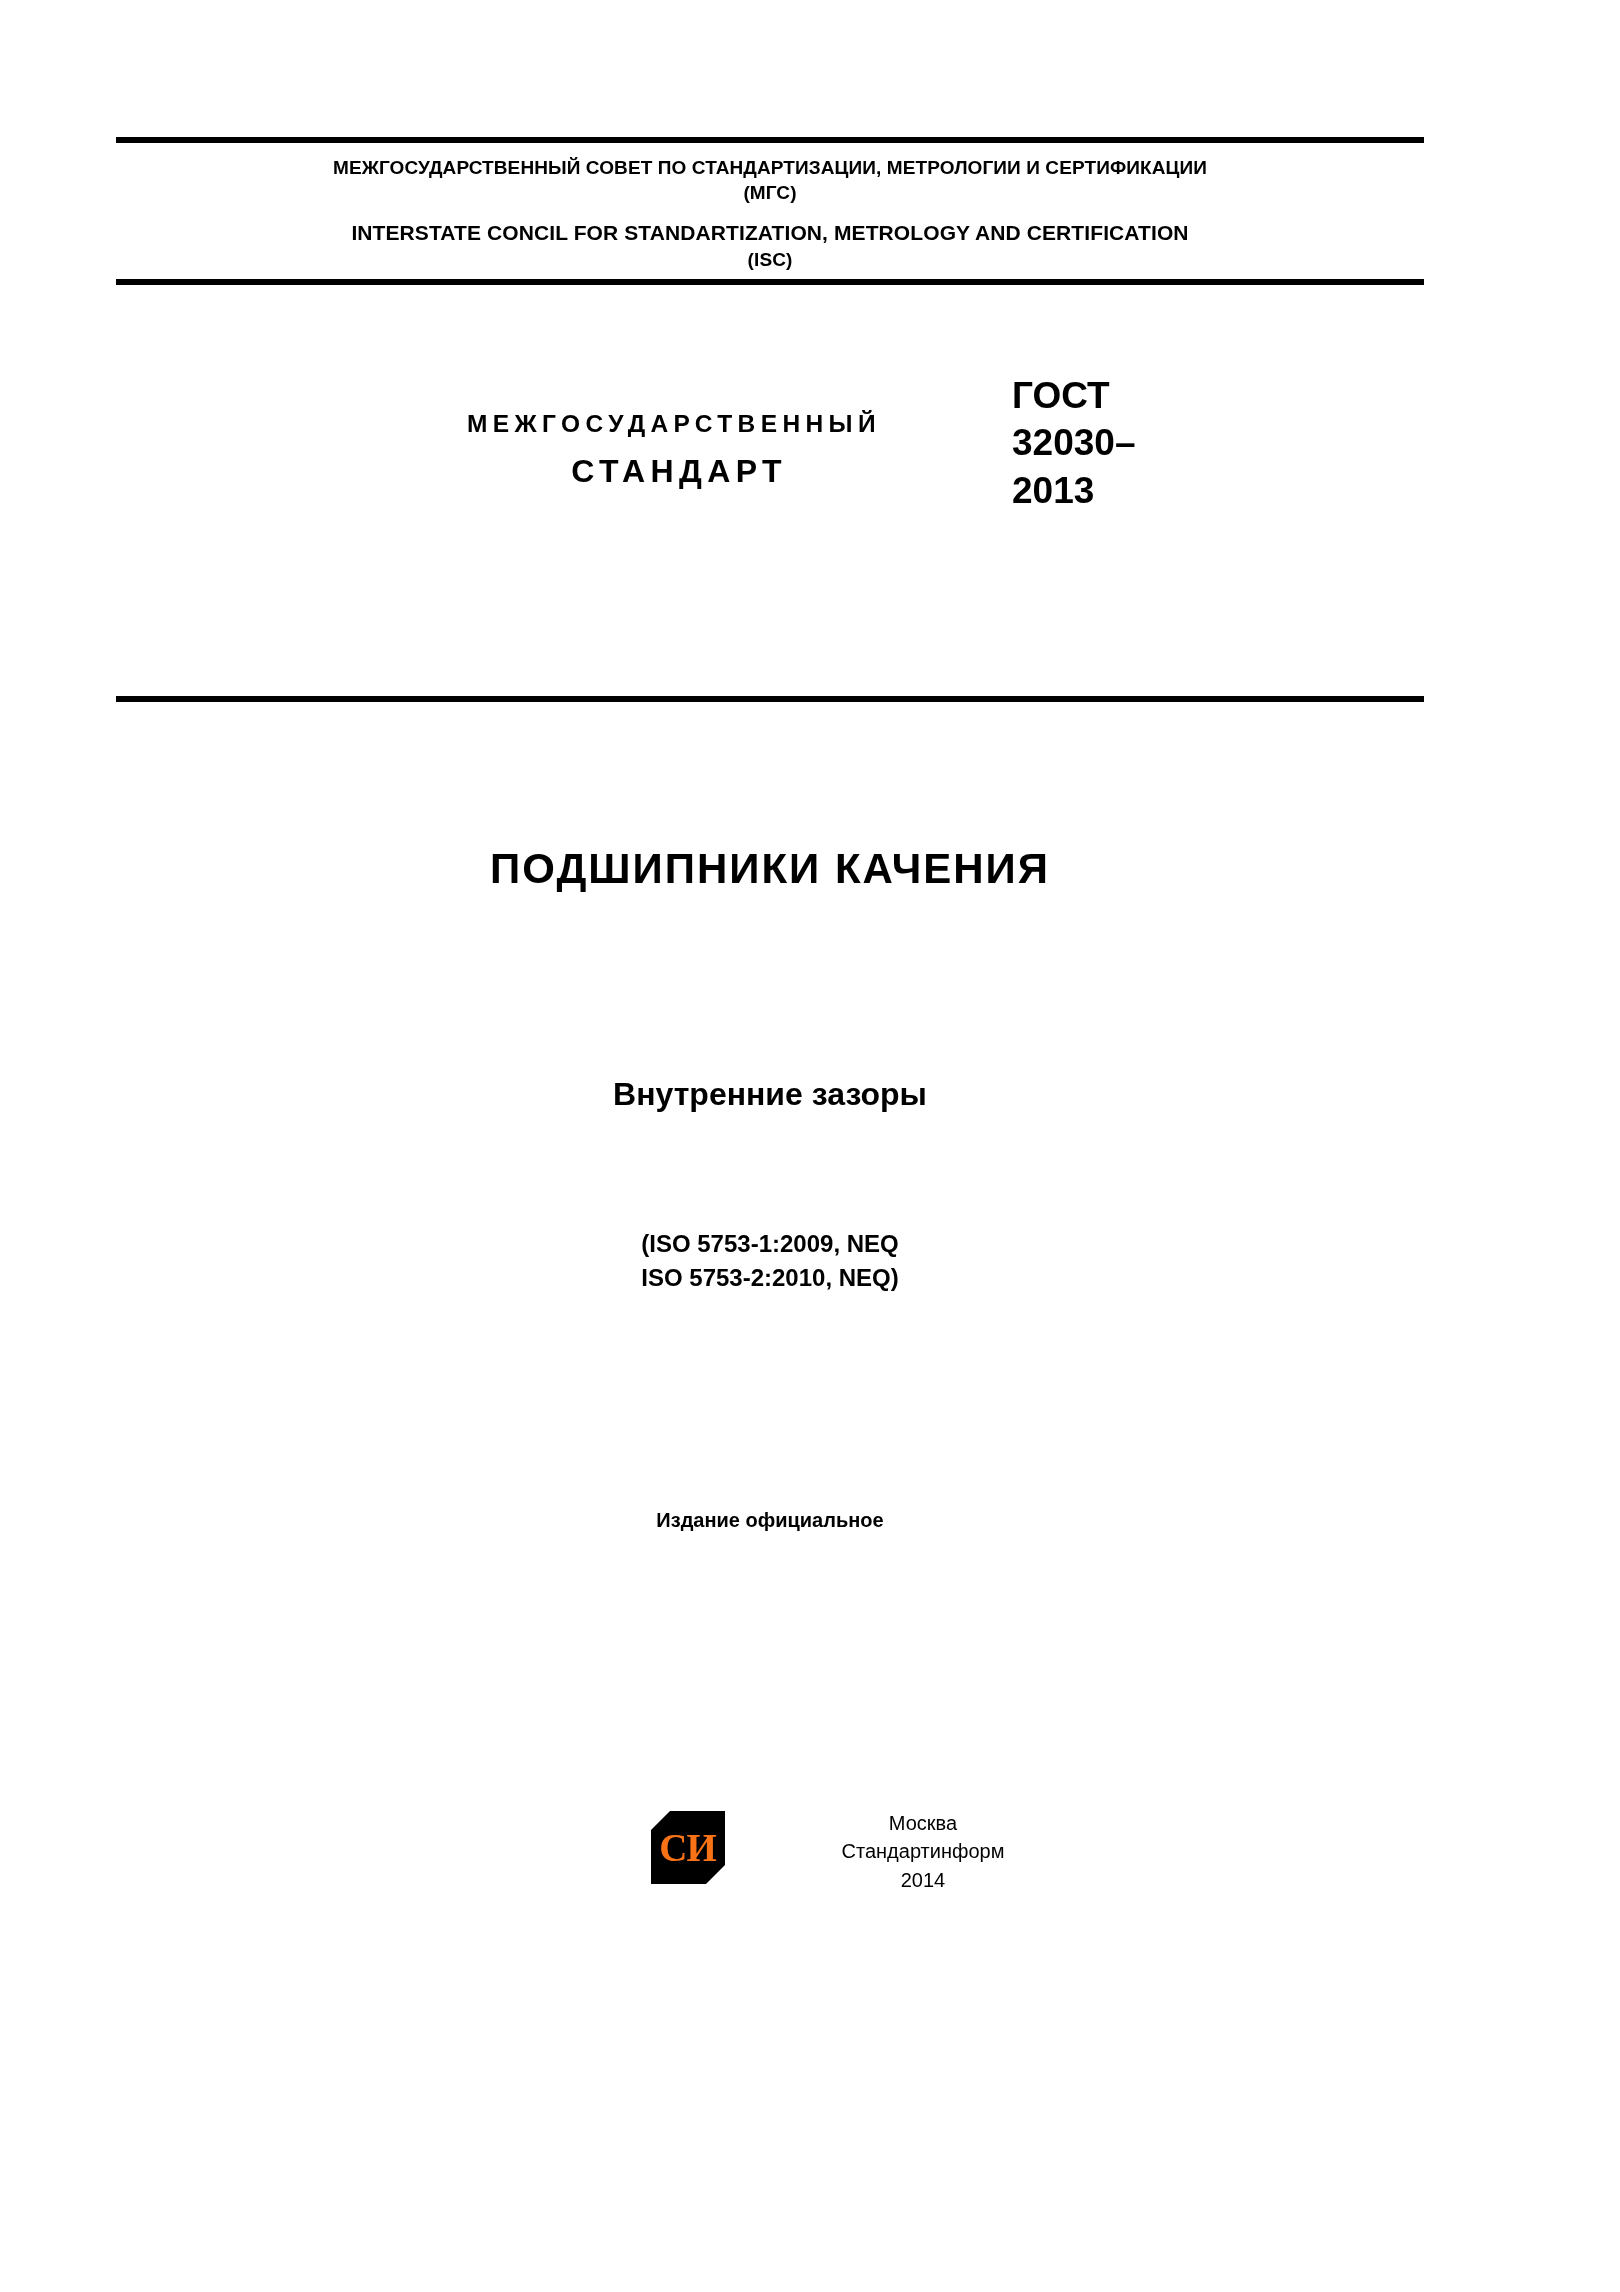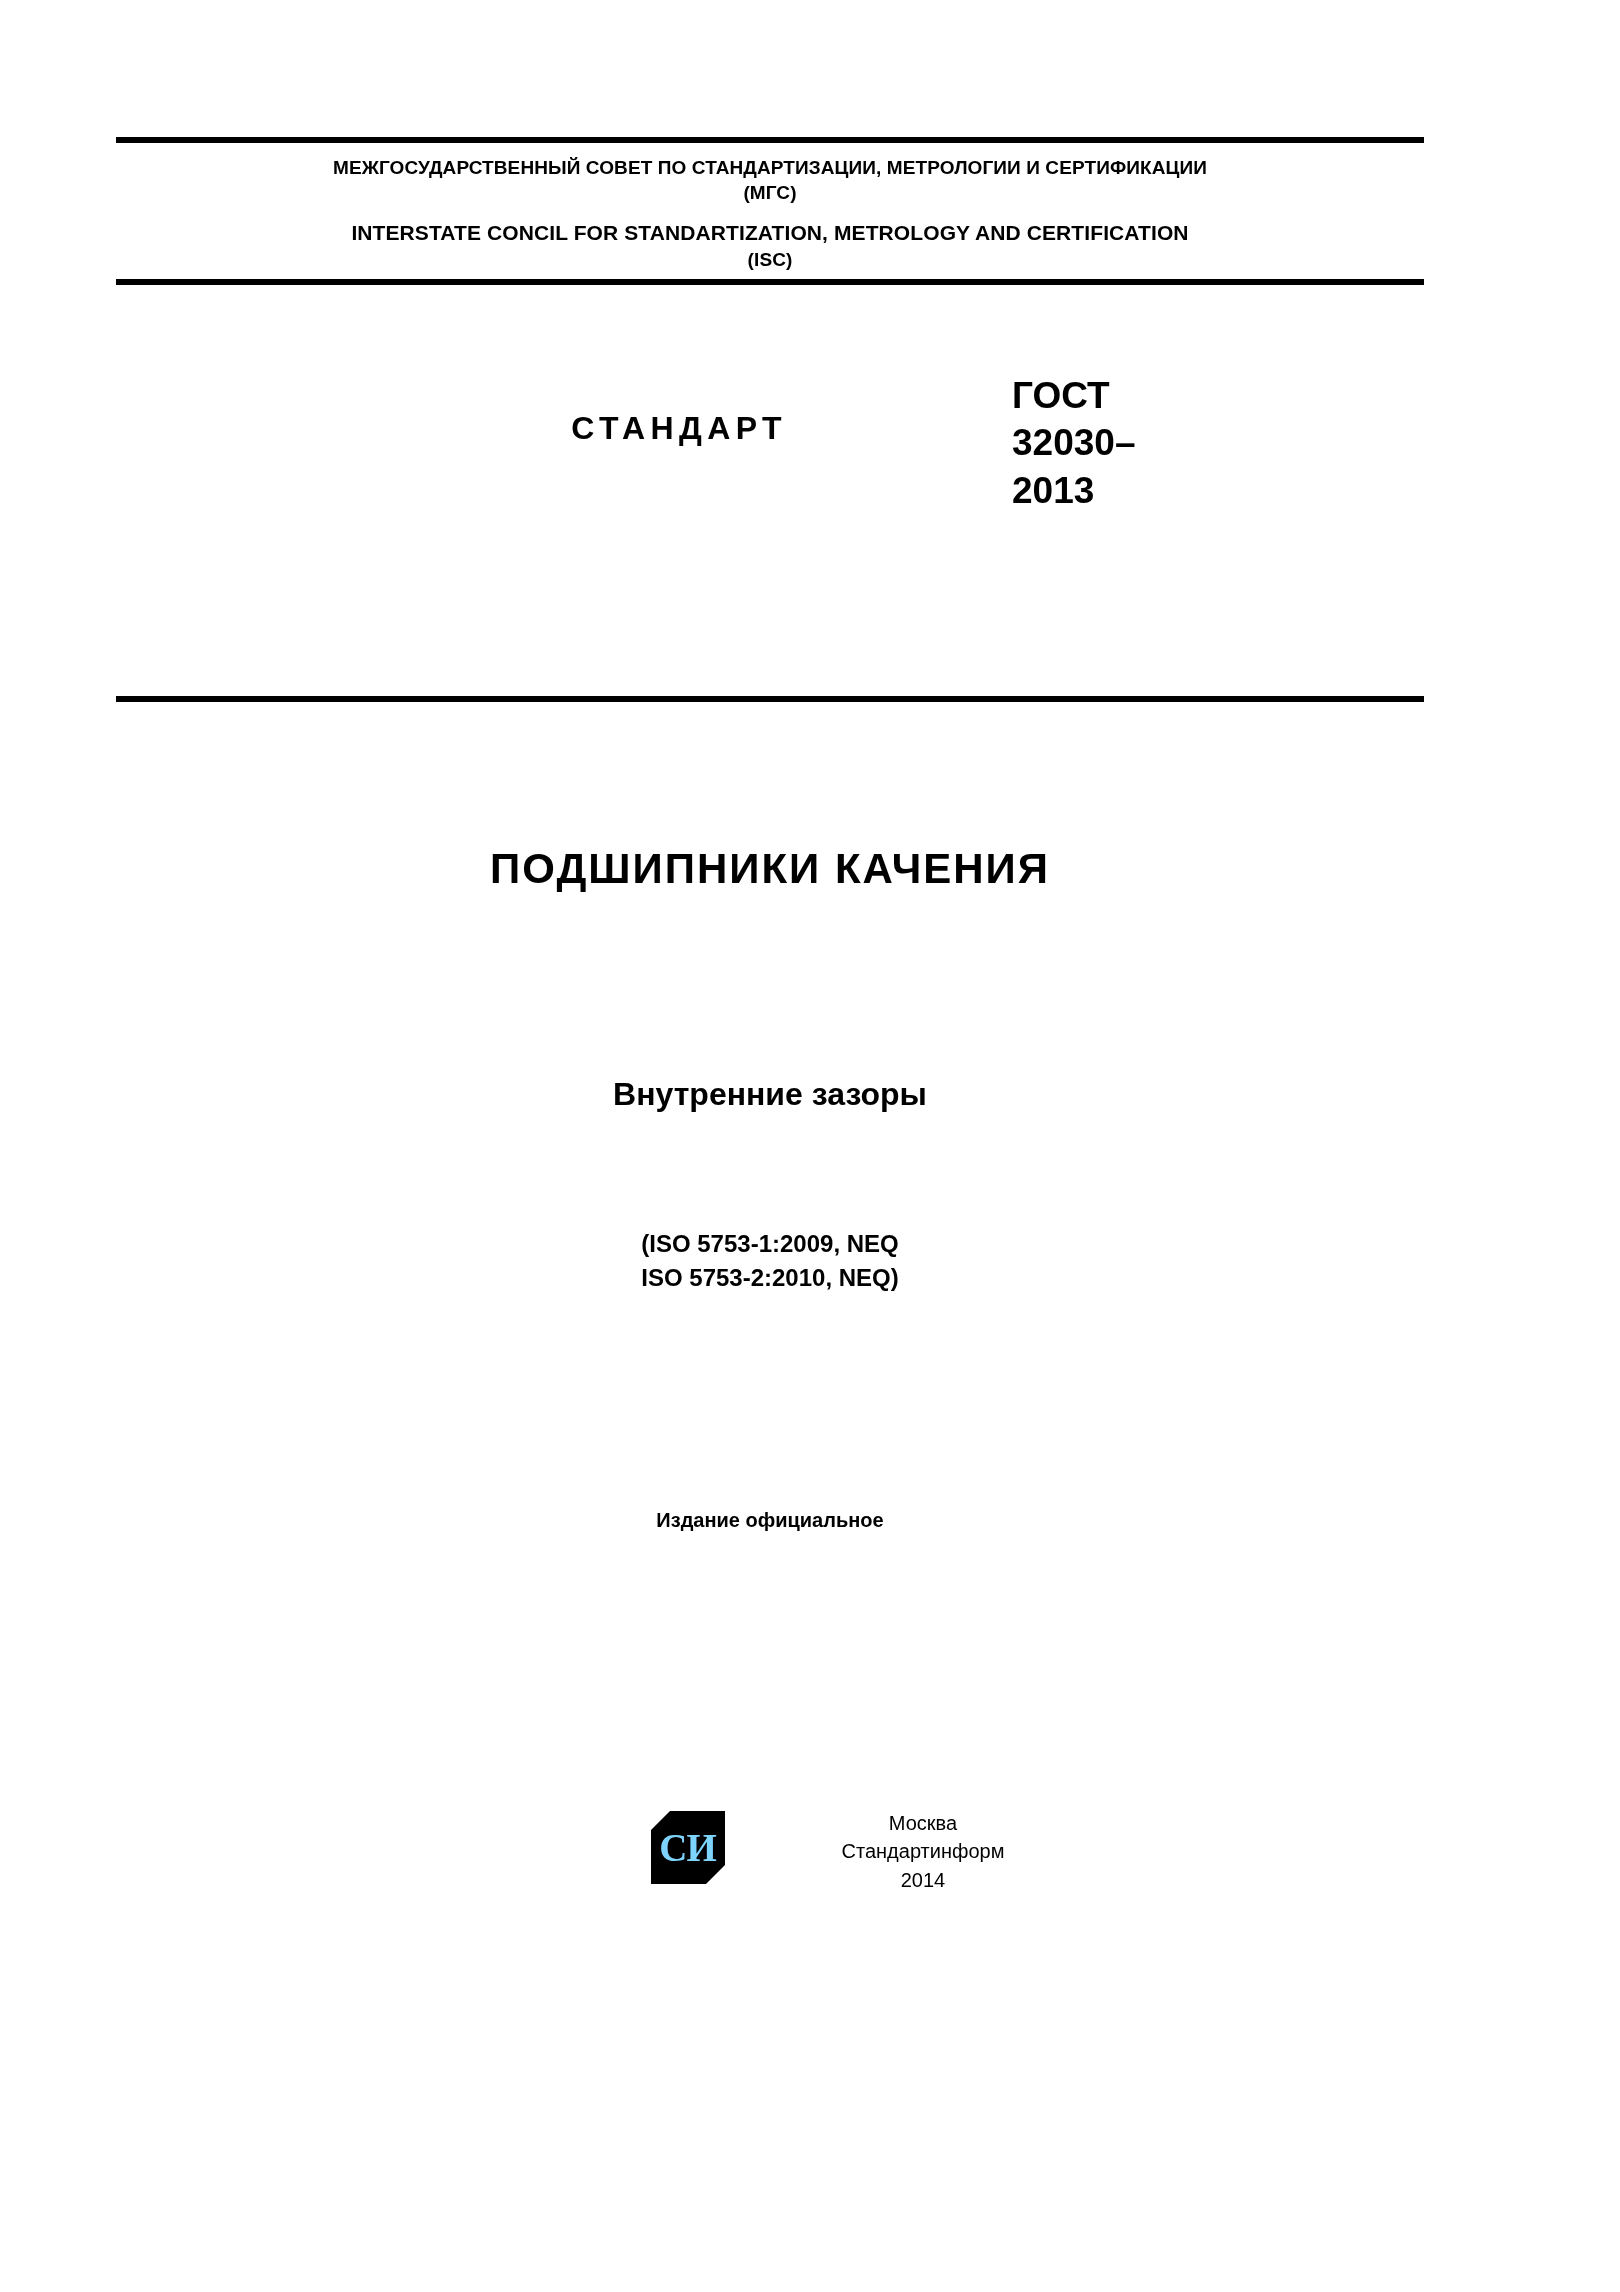--- a/index.html
+++ b/index.html
@@ -179,21 +179,21 @@
     position: absolute;
     right: 0; bottom: 0;
     width: 0; height: 0;
     border-right: 19.6px solid #ffffff;
     border-top: 19.6px solid transparent;
   }
   .logo .glyph {
     position: absolute;
     left: 0; top: 0;
     width: 74px; height: 73px;
-    color: #7dd3fc;
+    color: #f97316;
     font-size: 39px;
     font-weight: bold;
     font-family: "Liberation Serif", serif;
     display: flex;
     align-items: center;
     justify-content: center;
     letter-spacing: -1px;
   }
   .publisher {
     text-align: center;
@@ -215,20 +215,21 @@
         <div class="header-line">МЕЖГОСУДАРСТВЕННЫЙ СОВЕТ ПО СТАНДАРТИЗАЦИИ, МЕТРОЛОГИИ И СЕРТИФИКАЦИИ</div>
         <div class="header-line">(МГС)</div>
         <div class="header-line en">INTERSTATE CONCIL FOR STANDARTIZATION, METROLOGY AND CERTIFICATION</div>
         <div class="header-line">(ISC)</div>
       </div>
       <div class="rule-thick"></div>
     </div>
 
     <div class="std-row">
       <div class="std-kind">
+        <div class="l1">МЕЖГОСУДАРСТВЕННЫЙ</div>
         <div class="l2">СТАНДАРТ</div>
       </div>
       <div class="std-number">
         <div>ГОСТ</div>
         <div>32030–</div>
         <div>2013</div>
       </div>
     </div>
 
     <div class="rule-mid"></div>

